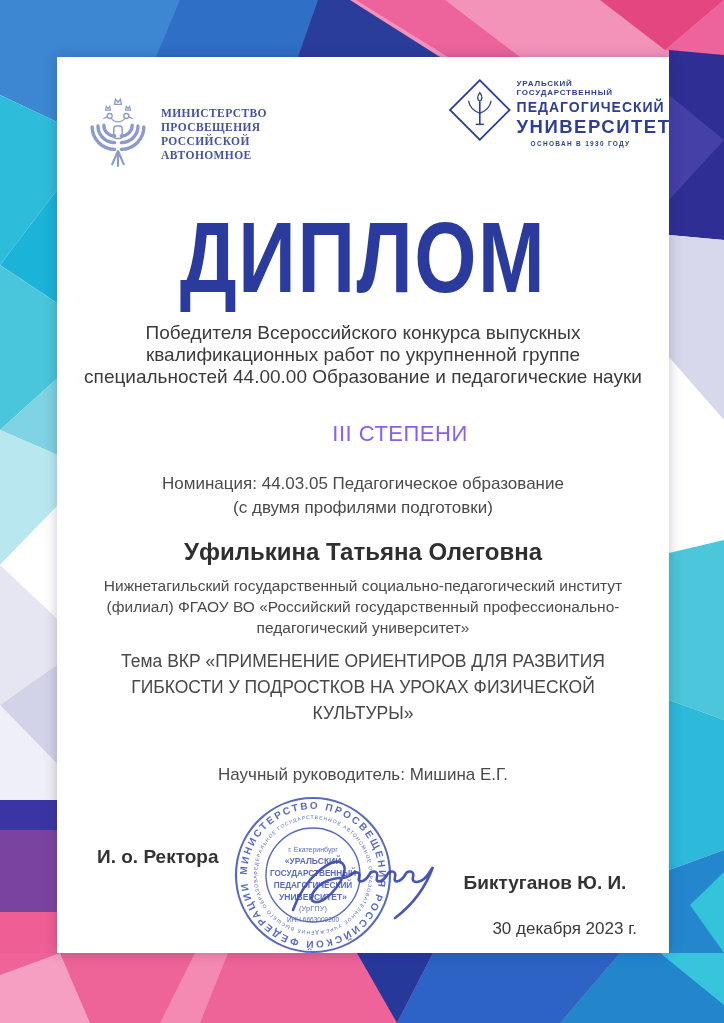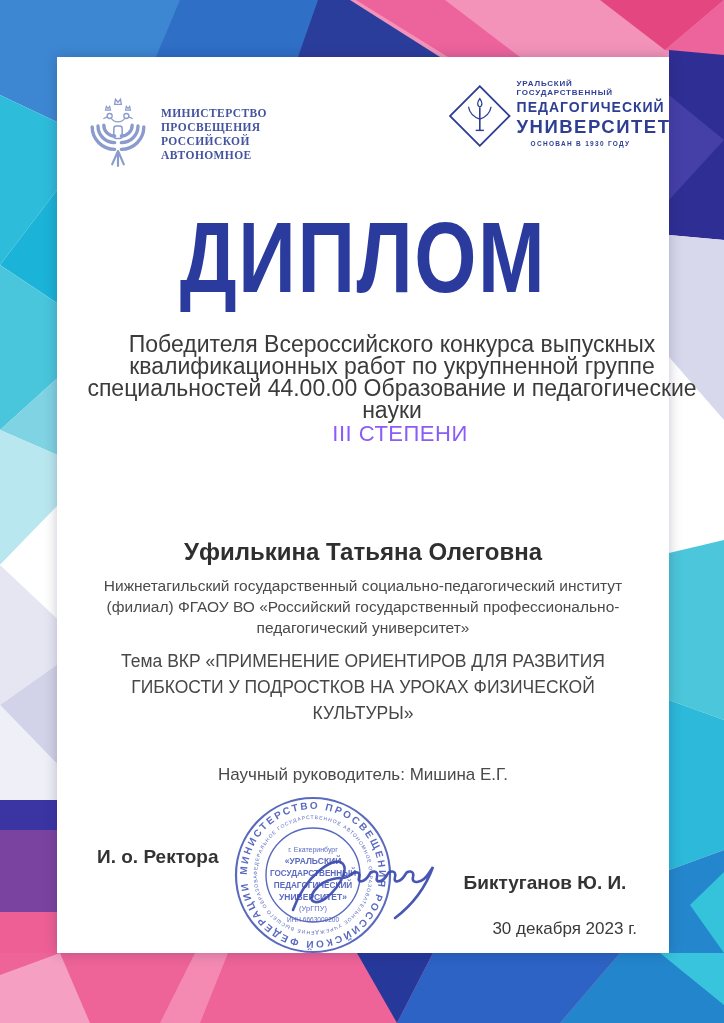--- a/index.html
+++ b/index.html
@@ -7,30 +7,30 @@
   #page{position:relative;width:724px;height:1023px;overflow:hidden;background:#ffffff;}
   #mesh{position:absolute;left:0;top:0;width:724px;height:1023px;}
   #card{position:absolute;left:57px;top:57px;width:612px;height:896px;background:#ffffff;
         box-shadow:0 0 12px rgba(30,30,70,.25);}
   .abs{position:absolute;}
   .center-col{left:0;width:612px;text-align:center;}
   
   #ministry{left:26px;top:37px;display:flex;align-items:flex-start;}
   #ministry .txt{margin-top:12px;margin-left:8px;font-family:"Liberation Serif",serif;
     color:#44549f;font-weight:600;font-size:11.5px;line-height:14px;letter-spacing:.4px;}
-  #ugpu{left:392px;top:22px;display:flex;align-items:flex-end;}
+  #ugpu{left:392px;top:22px;display:flex;align-items:flex-start;}
   #ugpu .txt{margin-left:6px;color:#2d3e93;}
   .ugpu-l1{font-size:8px;font-weight:700;letter-spacing:.8px;}
   .ugpu-l2{font-size:14px;font-weight:700;letter-spacing:1px;margin-top:2px;}
   .ugpu-l3{font-size:18.5px;font-weight:700;letter-spacing:1.5px;margin-top:1px;}
   .ugpu-l4{font-size:6.5px;font-weight:600;letter-spacing:1.3px;margin-top:2px;margin-left:14px;}
   
   #title{top:150px;color:#2a3b9d;font-size:100px;font-weight:700;line-height:100px;
          letter-spacing:2px;transform:scaleX(.8);transform-origin:50% 50%;white-space:nowrap;}
-  #award{top:276px;color:#3b3b3b;font-size:23px;line-height:22px;margin-left:29px;}
+  #award{top:265px;color:#3b3b3b;font-size:19px;line-height:22px;}
   #degree{top:364px;color:#8b5cf6;font-size:22px;font-weight:400;letter-spacing:.5px;margin-left:37px;}
   #nomination{top:415px;color:#4a4a4a;font-size:17px;line-height:23.5px;}
   #name{top:481px;color:#2f2f2f;font-size:24px;font-weight:700;}
   #institution{top:518px;color:#4a4a4a;font-size:15.5px;line-height:21px;}
   #thesis{top:591px;color:#474747;font-size:17.5px;line-height:26px;}
   #supervisor{top:708px;color:#4a4a4a;font-size:17px;}
   #sig-left{left:40px;top:789px;width:190px;color:#333;font-size:19px;font-weight:700;}
   #sig-right{left:388px;top:789px;width:200px;text-align:center;color:#333;font-size:19px;font-weight:700;margin-top:26px;}
   #date{left:380px;top:862px;width:200px;text-align:right;color:#3a3a3a;font-size:17px;}
   #stamp{left:171px;top:733px;width:170px;height:170px;opacity:.88;}
@@ -141,20 +141,24 @@
     <div class="abs center-col" id="title">ДИПЛОМ</div>
 
     <div class="abs center-col" id="award">
       <span class="line">Победителя Всероссийского конкурса выпускных</span>
       <span class="line">квалификационных работ по укрупненной  группе</span>
       <span class="line">специальностей 44.00.00 Образование и педагогические науки</span>
     </div>
 
     <div class="abs center-col" id="degree">III СТЕПЕНИ</div>
 
+    <div class="abs center-col" id="nomination">
+      <span class="line">Номинация: 44.03.05 Педагогическое образование</span>
+      <span class="line">(с двумя профилями подготовки)</span>
+    </div>
 
     <div class="abs center-col" id="name">Уфилькина Татьяна Олеговна</div>
     <div class="abs center-col" id="institution">
       <span class="line">Нижнетагильский государственный социально-педагогический институт</span>
       <span class="line">(филиал) ФГАОУ ВО «Российский государственный профессионально-</span>
       <span class="line">педагогический университет»</span>
     </div>
 
     <div class="abs center-col" id="thesis">
       <span class="line">Тема ВКР «ПРИМЕНЕНИЕ ОРИЕНТИРОВ ДЛЯ РАЗВИТИЯ</span>

